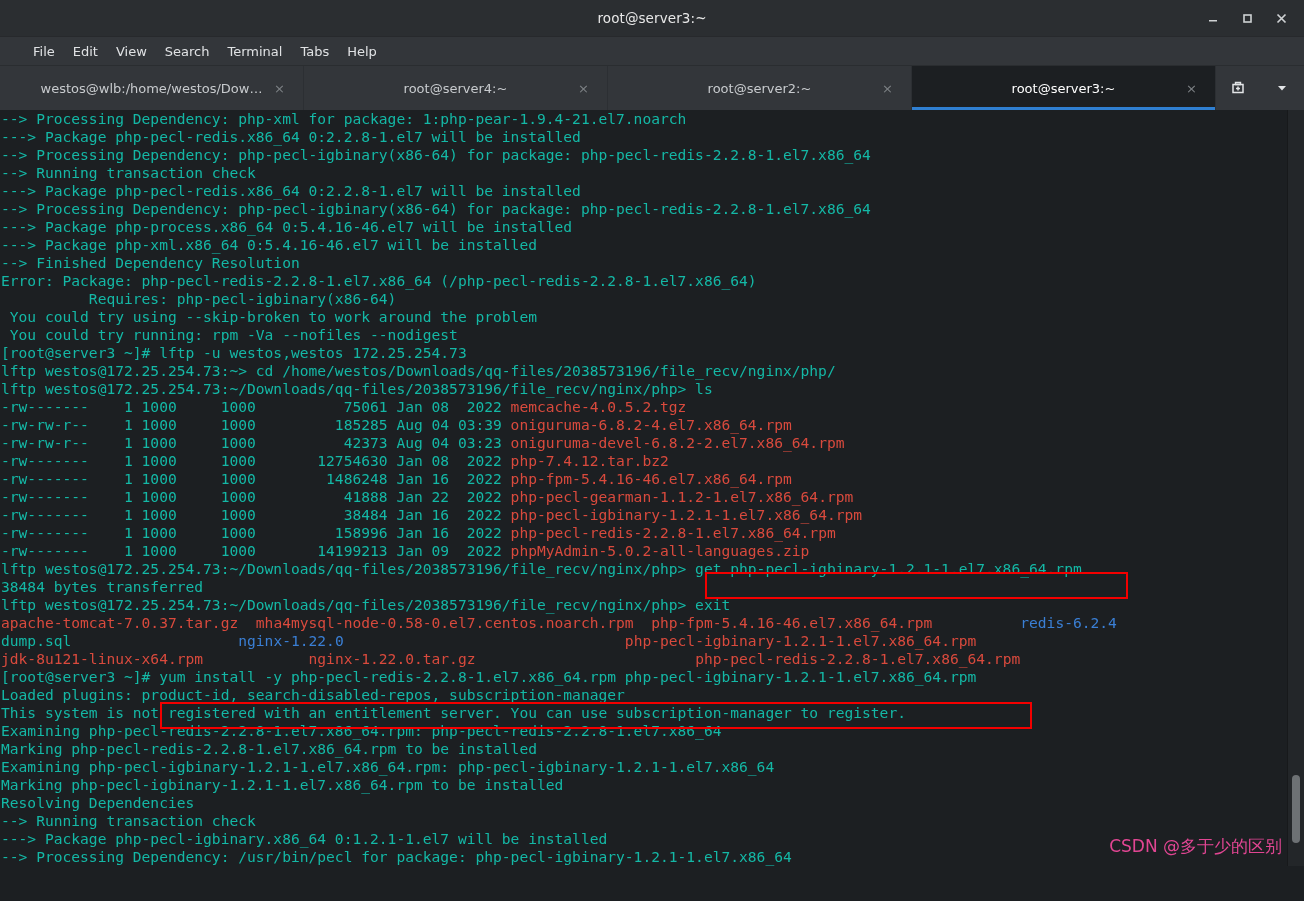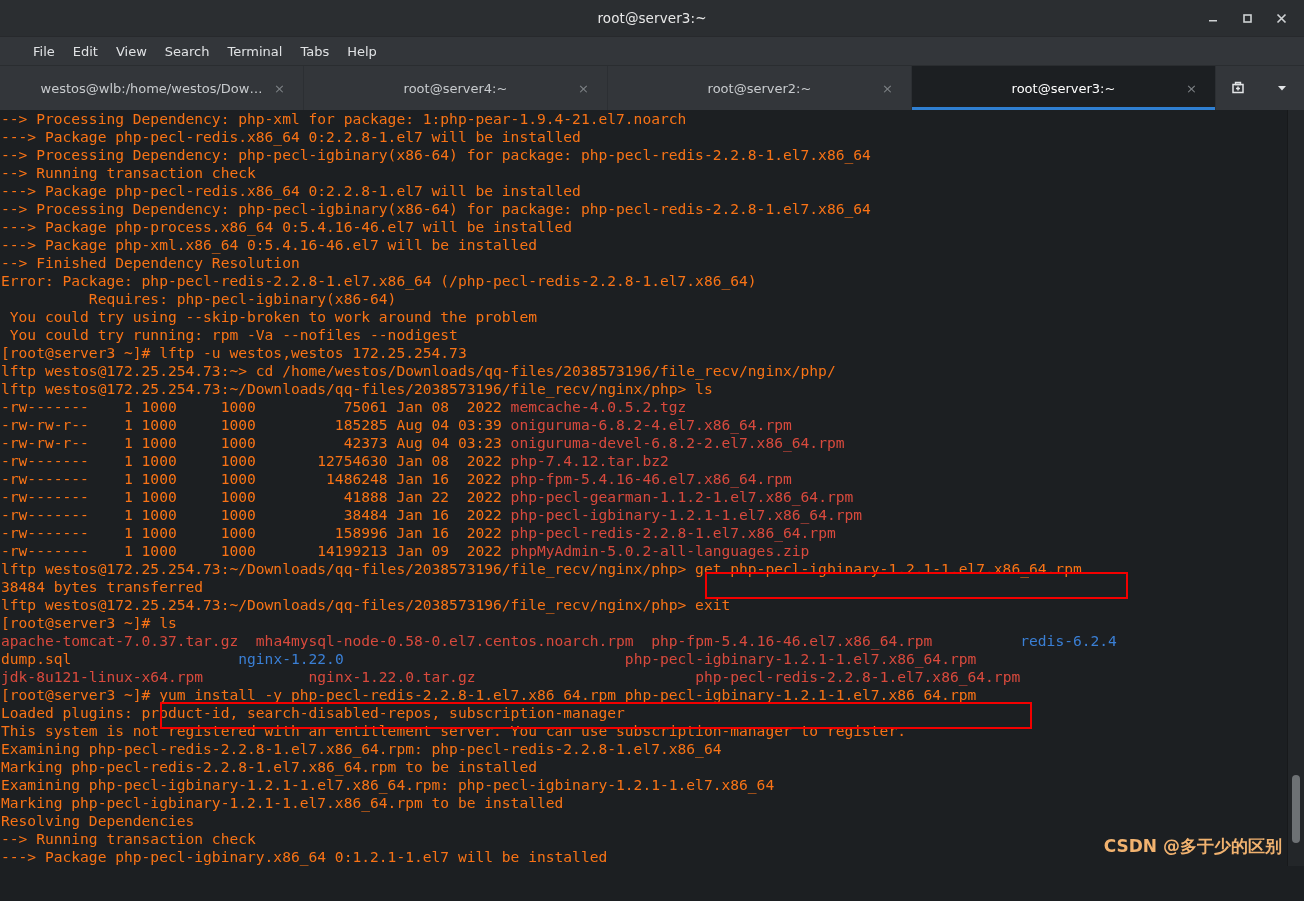--- a/index.html
+++ b/index.html
@@ -126,21 +126,21 @@
     font-size: 14.6px;
     line-height: 18px;
     height: 18px;
     color: #d6d9db;
     white-space: pre;
     letter-spacing: 0px;
     padding-left: 1px;
   }
   .c-red   { color: #d94a3d; }
   .c-blue  { color: #3a7fd5; }
-  .c-white { color: #f97316; }
+  .c-white { color: #14b8a6; }
 
   
   .scrollbar {
     flex: 0 0 16px;
     background: #232629;
     position: relative;
     border-left: 1px solid #17191b;
   }
   .scroll-thumb {
     position: absolute;
@@ -154,24 +154,23 @@
     position: absolute;
     border: 2px solid #f40000;
     box-sizing: border-box;
     pointer-events: none;
   }
 
   .watermark {
     position: absolute;
     right: 22px; bottom: 8px;
     font-size: 17px;
-    color: #fdba74;
+    color: #ec4899;
     font-family: "DejaVu Sans", sans-serif;
     opacity: 0.95;
-    font-weight: bold;
   }
 </style>
 </head>
 <body>
 
 <div class="window">
 
   <div class="titlebar">
     <div class="titlebar-title">root@server3:~</div>
     <div class="win-controls">
@@ -260,21 +259,20 @@
         <div class="term-line"><span class="c-white">-rw-rw-r--    1 1000     1000          42373 Aug 04 03:23 </span><span class="c-red">oniguruma-devel-6.8.2-2.el7.x86_64.rpm</span></div>
         <div class="term-line"><span class="c-white">-rw-------    1 1000     1000       12754630 Jan 08  2022 </span><span class="c-red">php-7.4.12.tar.bz2</span></div>
         <div class="term-line"><span class="c-white">-rw-------    1 1000     1000        1486248 Jan 16  2022 </span><span class="c-red">php-fpm-5.4.16-46.el7.x86_64.rpm</span></div>
         <div class="term-line"><span class="c-white">-rw-------    1 1000     1000          41888 Jan 22  2022 </span><span class="c-red">php-pecl-gearman-1.1.2-1.el7.x86_64.rpm</span></div>
         <div class="term-line"><span class="c-white">-rw-------    1 1000     1000          38484 Jan 16  2022 </span><span class="c-red">php-pecl-igbinary-1.2.1-1.el7.x86_64.rpm</span></div>
         <div class="term-line"><span class="c-white">-rw-------    1 1000     1000         158996 Jan 16  2022 </span><span class="c-red">php-pecl-redis-2.2.8-1.el7.x86_64.rpm</span></div>
         <div class="term-line"><span class="c-white">-rw-------    1 1000     1000       14199213 Jan 09  2022 </span><span class="c-red">phpMyAdmin-5.0.2-all-languages.zip</span></div>
         <div class="term-line"><span class="c-white">lftp westos@172.25.254.73:~/Downloads/qq-files/2038573196/file_recv/nginx/php&gt; get php-pecl-igbinary-1.2.1-1.el7.x86_64.rpm</span></div>
         <div class="term-line"><span class="c-white">38484 bytes transferred</span></div>
         <div class="term-line"><span class="c-white">lftp westos@172.25.254.73:~/Downloads/qq-files/2038573196/file_recv/nginx/php&gt; exit</span></div>
-        <div class="term-line"><span class="c-white">[root@server3 ~]# ls</span></div>
         <div class="term-line"><span class="c-red">apache-tomcat-7.0.37.tar.gz</span><span class="c-white">  </span><span class="c-red">mha4mysql-node-0.58-0.el7.centos.noarch.rpm</span><span class="c-white">  </span><span class="c-red">php-fpm-5.4.16-46.el7.x86_64.rpm</span><span class="c-white">          </span><span class="c-blue">redis-6.2.4</span></div>
         <div class="term-line"><span class="c-white">dump.sql</span><span class="c-white">                   </span><span class="c-blue">nginx-1.22.0</span><span class="c-white">                                </span><span class="c-red">php-pecl-igbinary-1.2.1-1.el7.x86_64.rpm</span></div>
         <div class="term-line"><span class="c-red">jdk-8u121-linux-x64.rpm</span><span class="c-white">            </span><span class="c-red">nginx-1.22.0.tar.gz</span><span class="c-white">                         </span><span class="c-red">php-pecl-redis-2.2.8-1.el7.x86_64.rpm</span></div>
         <div class="term-line"><span class="c-white">[root@server3 ~]# yum install -y php-pecl-redis-2.2.8-1.el7.x86_64.rpm php-pecl-igbinary-1.2.1-1.el7.x86_64.rpm</span></div>
         <div class="term-line"><span class="c-white">Loaded plugins: product-id, search-disabled-repos, subscription-manager</span></div>
         <div class="term-line"><span class="c-white">This system is not registered with an entitlement server. You can use subscription-manager to register.</span></div>
         <div class="term-line"><span class="c-white">Examining php-pecl-redis-2.2.8-1.el7.x86_64.rpm: php-pecl-redis-2.2.8-1.el7.x86_64</span></div>
         <div class="term-line"><span class="c-white">Marking php-pecl-redis-2.2.8-1.el7.x86_64.rpm to be installed</span></div>
         <div class="term-line"><span class="c-white">Examining php-pecl-igbinary-1.2.1-1.el7.x86_64.rpm: php-pecl-igbinary-1.2.1-1.el7.x86_64</span></div>
         <div class="term-line"><span class="c-white">Marking php-pecl-igbinary-1.2.1-1.el7.x86_64.rpm to be installed</span></div>

